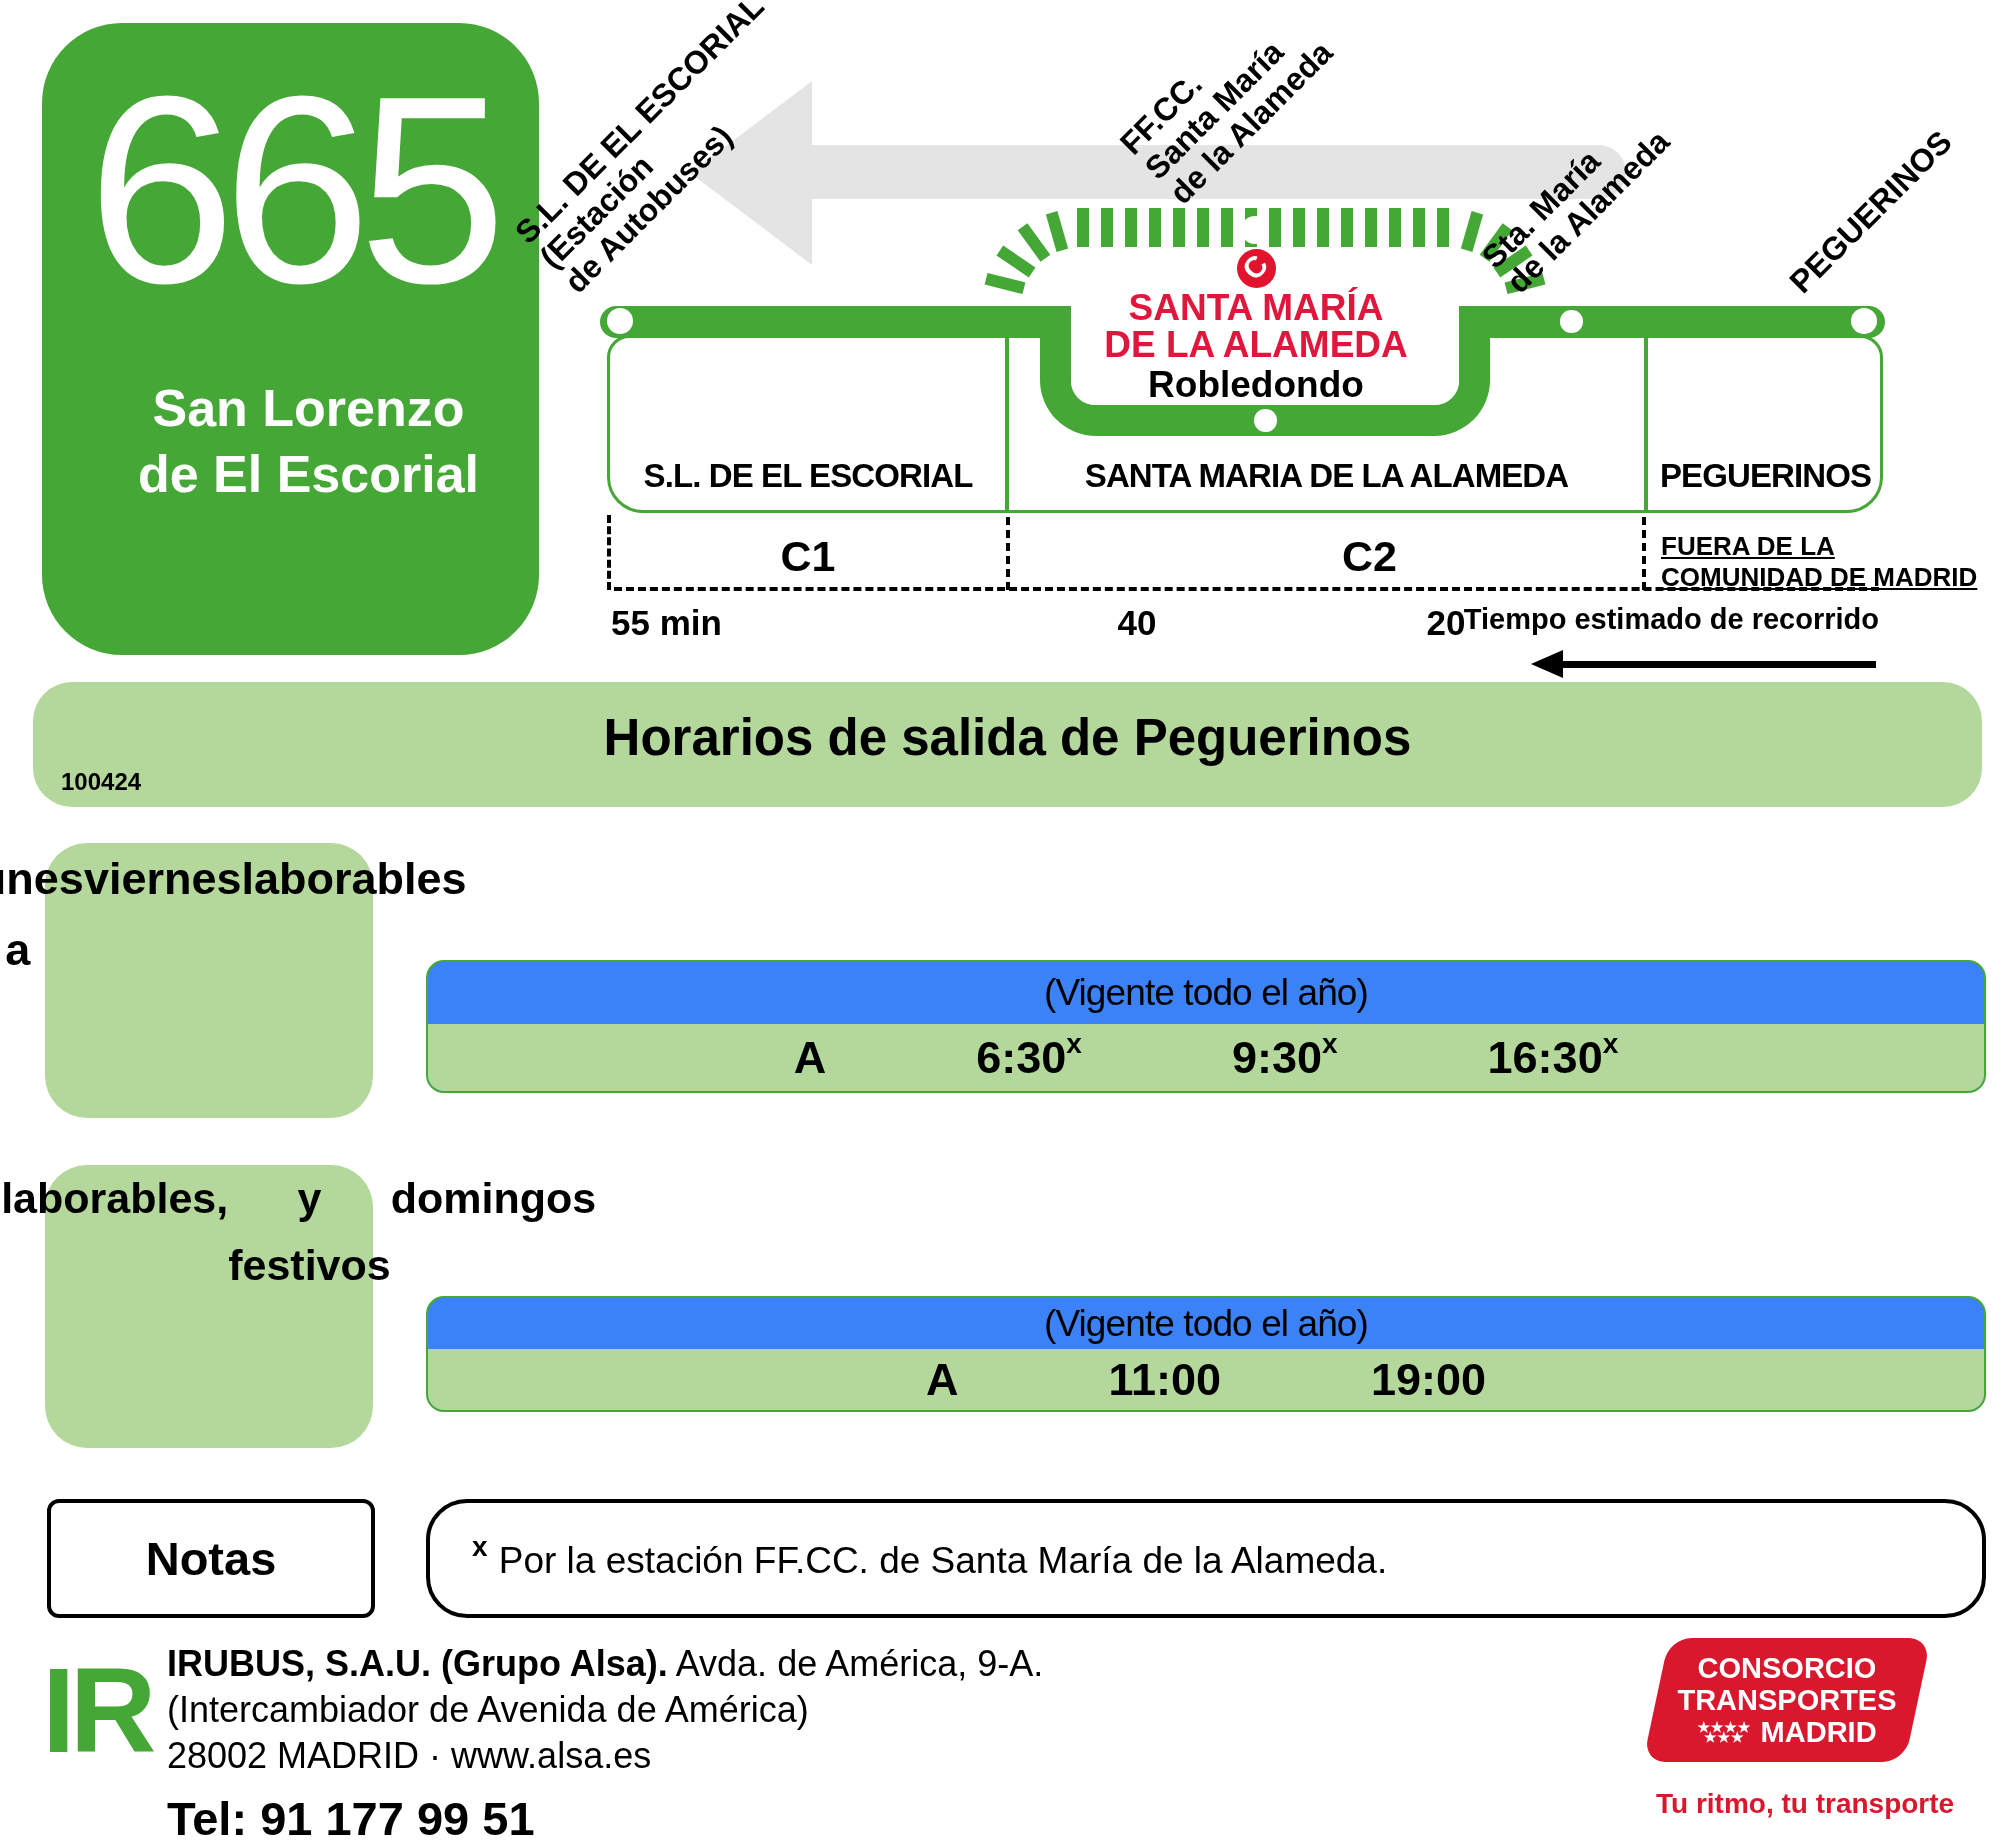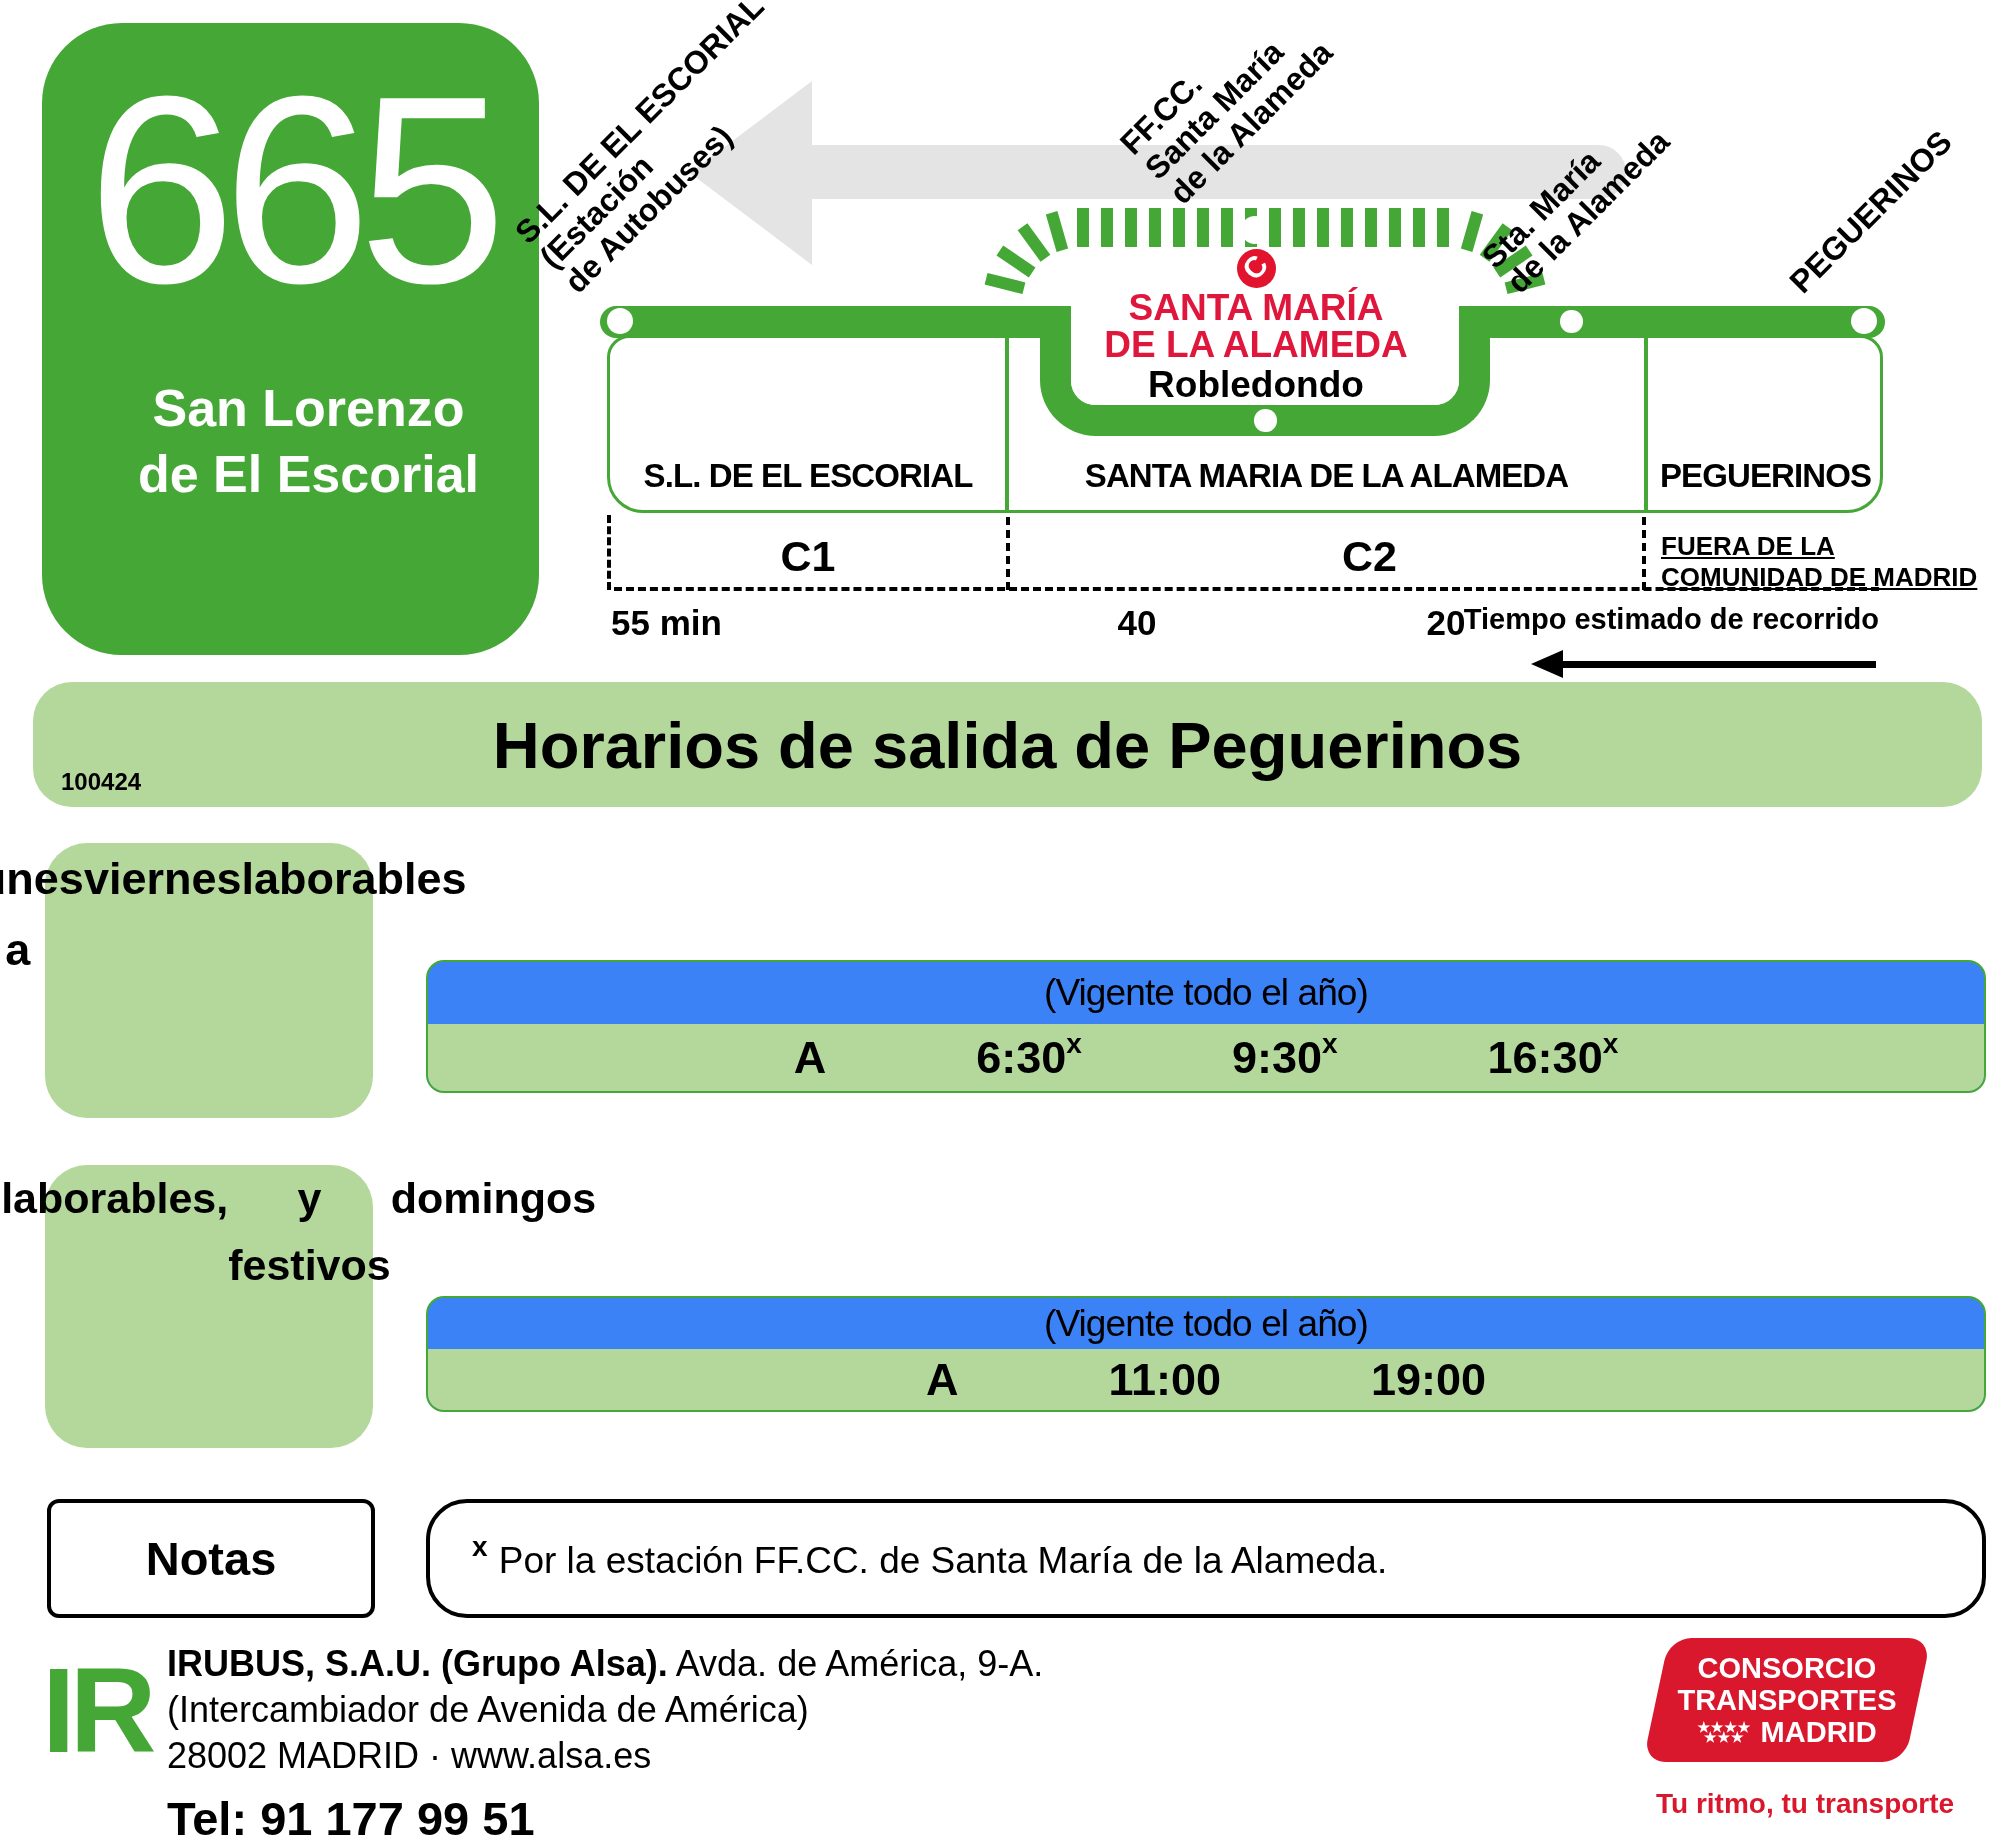--- a/index.html
+++ b/index.html
@@ -57,21 +57,21 @@
   .dash-h{position:absolute;left:614px;top:587px;width:1265px;border-top:4.7px dashed #000;}
   .dash-v{position:absolute;border-left:4.7px dashed #000;}
   .outside-note{position:absolute;left:1661px;top:531px;font-weight:bold;font-size:26px;line-height:31px;text-decoration:underline;}
   .est-label{position:absolute;left:1457px;top:603px;width:422px;text-align:right;font-weight:bold;font-size:29px;}
   .est-line{position:absolute;left:1557px;top:661px;width:319px;height:6.6px;background:#000;}
   .est-head{position:absolute;left:1531px;top:650px;width:0;height:0;
     border-right:32px solid #000;border-top:14px solid transparent;border-bottom:14px solid transparent;}
 
   
   .header-bar{position:absolute;left:33px;top:682px;width:1949px;height:125px;background:var(--light);border-radius:39px;}
-  .page-title{position:absolute;left:0;top:26px;width:100%;text-align:center;font-weight:bold;font-size:65px;}
+  .page-title{position:absolute;left:0;top:26px;width:100%;text-align:center;font-weight:bold;font-size:51px;}
   .route-code{position:absolute;left:28px;bottom:11.2px;font-size:24px;font-weight:bold;}
 
   
   .day-box{position:absolute;background:var(--light);border-radius:42px;display:flex;flex-direction:row;
     justify-content:center;text-align:center;font-weight:bold;}
   .day-box.first{left:45px;top:843px;width:328px;height:275px;font-size:45px;line-height:71px;}
   .day-box.second{left:45px;top:1165px;width:328px;height:283px;font-size:43px;line-height:67px;}
 
   .sched-box{position:absolute;left:426px;width:1560px;border:2.8px solid var(--green);border-radius:18px;
     overflow:hidden;background:#3b82f6;display:flex;flex-direction:column;}

